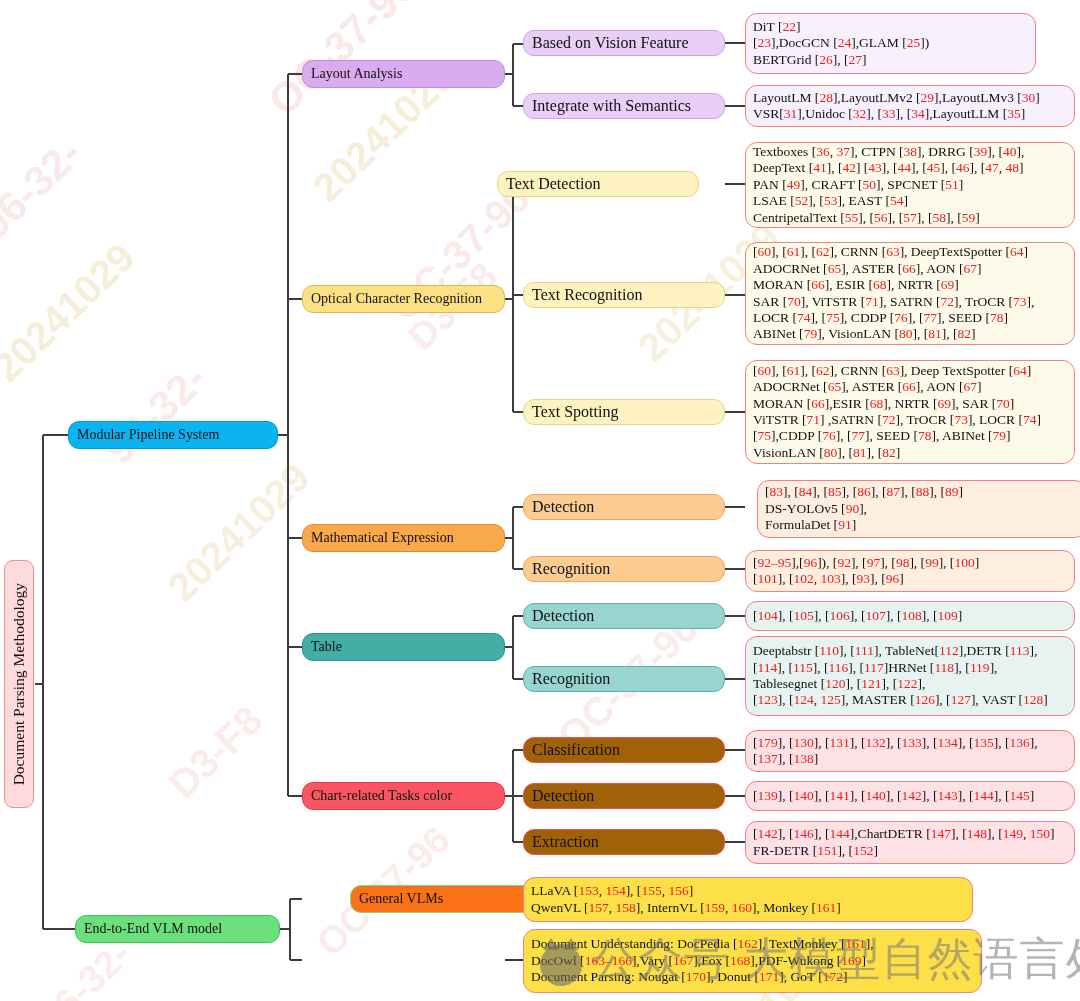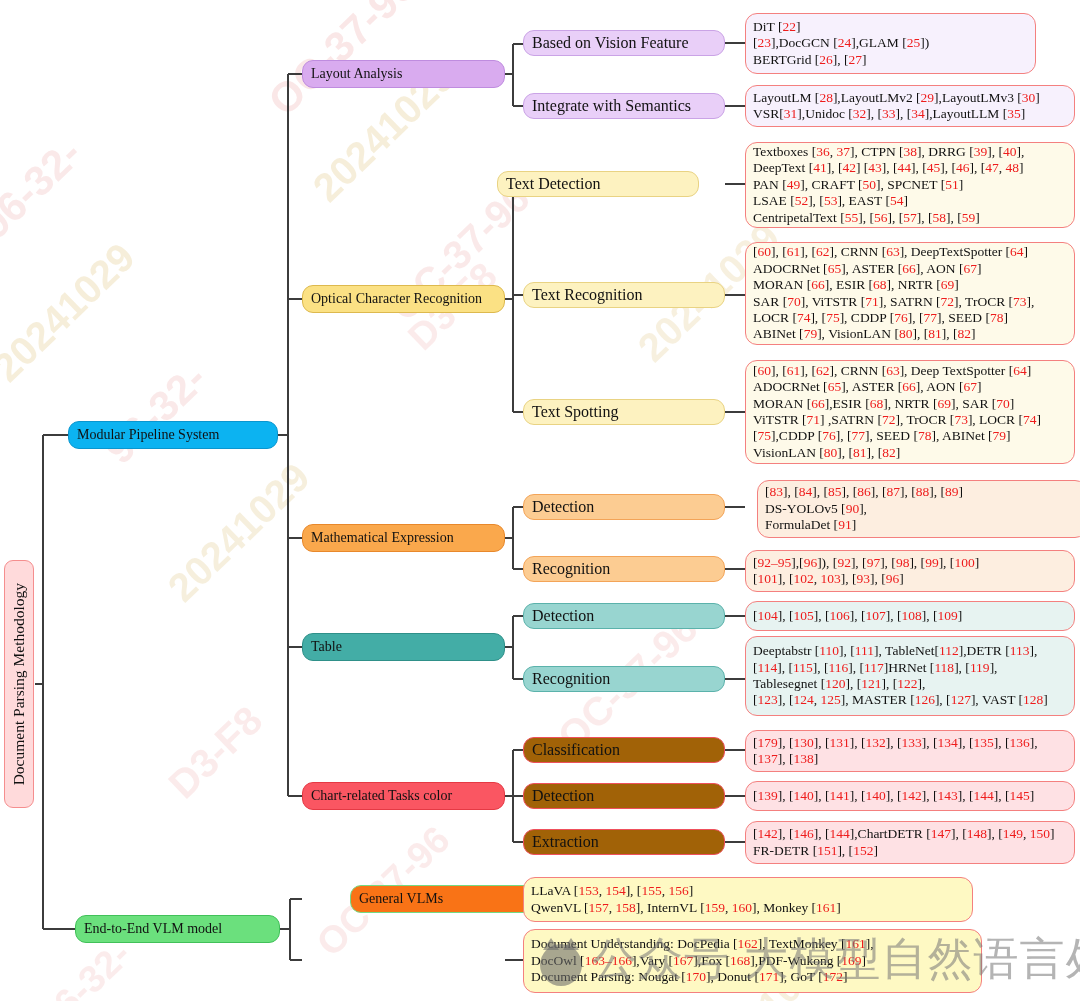--- a/index.html
+++ b/index.html
@@ -27,21 +27,21 @@
   .root{position:absolute;z-index:3;left:4px;top:560px;width:30px;height:248px;border-radius:9px;
         background:#ffdadb;border:1.5px solid #f58e8e;box-sizing:border-box;
         display:flex;align-items:center;justify-content:center;}
   .root span{writing-mode:vertical-rl;transform:rotate(180deg);font-size:15.5px;white-space:nowrap;}
   
   .leaf{position:absolute;z-index:3;border:1.5px solid #f4807f;border-radius:12px;box-sizing:border-box;
         display:flex;align-items:center;}
   .leaf-text{padding:2px 7px;font-size:13.5px;line-height:16.4px;}
   .bg-purple{background:#f7f1fd;} .bg-yellow{background:#fefae9;}
   .bg-orange{background:#fdeee0;} .bg-teal{background:#e7f3f1;}
-  .bg-red{background:#fee1e4;}    .bg-green{background:#fef9c3;}
+  .bg-red{background:#fee1e4;}    .bg-green{background:#fde047;}
   .cite{color:#ee1c1c;}
   
   .stamp{position:absolute;z-index:1;font-family:"Liberation Sans",sans-serif;font-weight:bold;
          transform:rotate(-44deg);white-space:nowrap;pointer-events:none;}
   .wm{position:absolute;z-index:6;left:540px;top:929px;display:flex;align-items:center;
       pointer-events:none;}
   .wm-logo{width:42px;height:42px;border-radius:50%;background:rgba(105,105,105,0.58);
            display:inline-block;margin-right:10px;position:relative;top:6px;}
   .wm-logo::before,.wm-logo::after{content:"";position:absolute;top:-6px;width:0;height:0;
            border-left:8px solid transparent;border-right:8px solid transparent;

